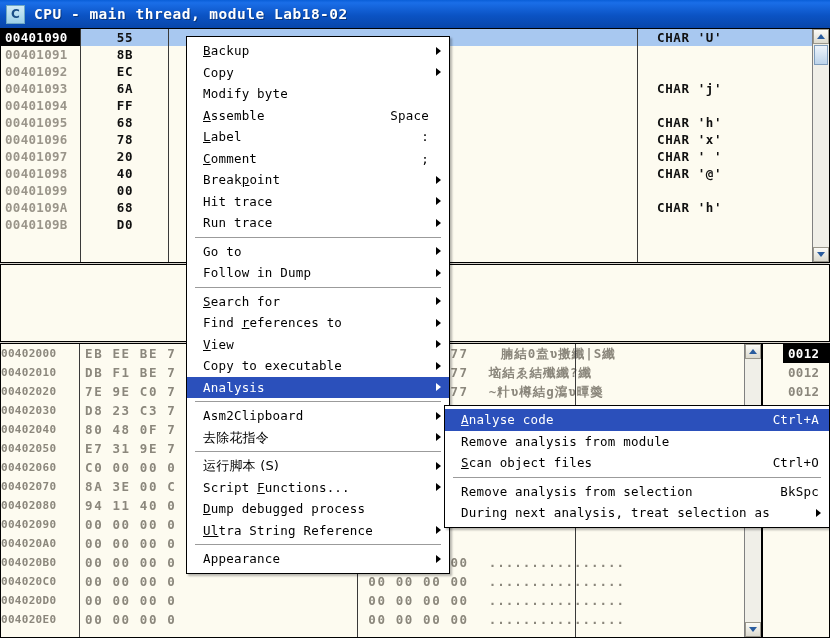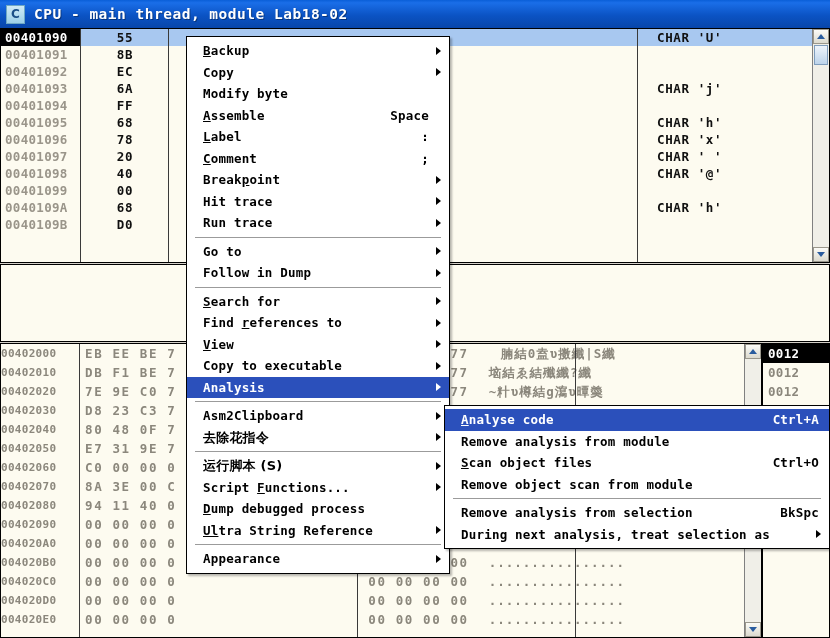--- a/index.html
+++ b/index.html
@@ -61,21 +61,21 @@
   .d-addr{width:78px;flex:0 0 78px;box-sizing:border-box;
           color:#8b877c;font-weight:bold;font-size:11px;letter-spacing:0.3px;}
   .d-hex{width:none;flex:0 0 auto;padding-left:6px;box-sizing:border-box;
          color:#8b877c;font-weight:bold;font-size:12.5px;letter-spacing:1.6px;}
   .d-asc{flex:0 0 auto;padding-left:8px;box-sizing:border-box;
          color:#8b877c;font-weight:bold;font-size:12.5px;letter-spacing:1px;}
 
   
   #stack{left:762px;top:343px;width:68px;height:295px;}
   .stkrow{height:19px;line-height:19px;padding-left:5px;
-          color:#8b877c;font-weight:bold;font-size:12.5px;letter-spacing:0.3px;}
+          color:#8b877c;font-weight:bold;font-size:12.5px;letter-spacing:0.3px;margin-left:20px;}
   .stkrow.sel{background:#000;color:#fff;}
 
   
   .vscroll{position:absolute;width:16px;background:#f0efe8;border-left:1px solid #808080;}
   .sb-btn{width:16px;height:15px;background:linear-gradient(to bottom,#fbfbf7,#dcdacf);
           border:1px solid #9a978c;box-sizing:border-box;display:flex;
           align-items:center;justify-content:center;}
   .sb-arrow{width:0;height:0;border-left:4px solid transparent;border-right:4px solid transparent;}
   .sb-up{border-bottom:5px solid #2a5c9e;}
   .sb-down{border-top:5px solid #2a5c9e;}
@@ -97,21 +97,21 @@
       box-sizing:border-box;}
   .mi.hl{background:#2b50bb;color:#fff;}
   .mi-label{flex:1 1 auto;letter-spacing:0.2px;}
   .mi-label u{text-decoration:underline;}
   .mi-key{flex:0 0 auto;padding-right:14px;letter-spacing:0.2px;}
   #menu-sub .mi-key{padding-right:4px;}
   .mi-arrow{position:absolute;right:8px;width:0;height:0;
             border-top:4px solid transparent;border-bottom:4px solid transparent;
             border-left:5px solid #000;}
   .mi.hl .mi-arrow{border-left-color:#fff;}
-  .mi-wrap{position:relative;font-weight:bold;}
+  .mi-wrap{position:relative;}
   .msep{height:1px;background:#9b9b9b;margin:3px 8px 3px 8px;}
   .cjk{font-family:"DejaVu Sans","Liberation Sans",sans-serif;font-size:13px;}
 </style>
 </head>
 <body>
 
 <div id="app">
 
   <div class="titlebar">
     <div class="title-icon">C</div>
@@ -484,25 +484,20 @@
         <div class="mi">
           <span class="mi-label">Remove analysis from module</span>
         </div>
       </div>
       <div class="mi-wrap">
         <div class="mi">
           <span class="mi-label"><u>S</u>can object files</span>
           <span class="mi-key">Ctrl+O</span>
         </div>
       </div>
-      <div class="mi-wrap">
-        <div class="mi">
-          <span class="mi-label">Remove object scan from module</span>
-        </div>
-      </div>
       <div class="msep"></div>
       <div class="mi-wrap">
         <div class="mi">
           <span class="mi-label">Remove analysis from selection</span>
           <span class="mi-key">BkSpc</span>
         </div>
       </div>
       <div class="mi-wrap">
         <div class="mi">
           <span class="mi-label">During next analysis, treat selection as</span>

